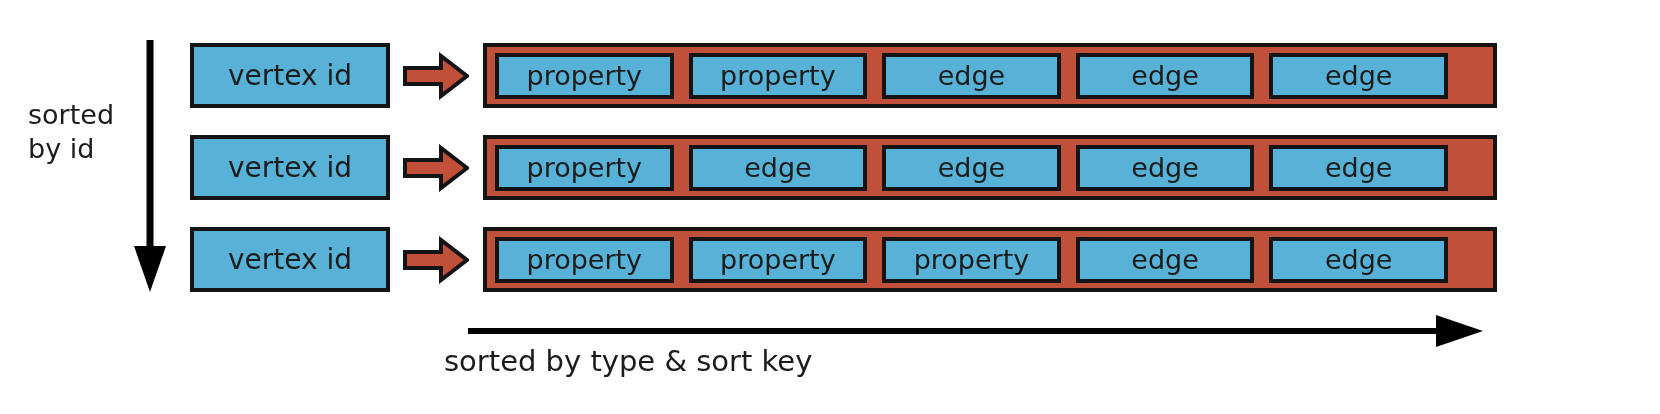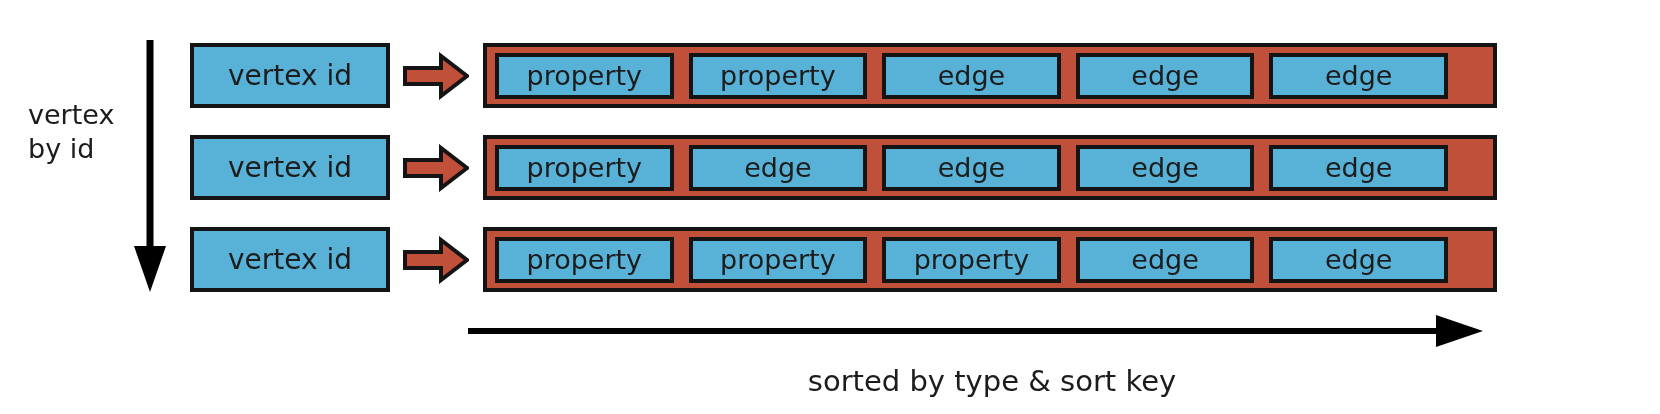--- a/index.html
+++ b/index.html
@@ -73,35 +73,33 @@
     align-items: center;
     justify-content: center;
     font-size: 27px;
   }
   .bar-tail { flex: none; width: 22px; height: 46px; }
 
   
   .h-arrow { position: absolute; left: 468px; top: 313px; }
   .bottom-label {
     position: absolute;
-    left: 484px;
+    left: 444px;
     top: 344px;
     width: 1016px;
-    text-align: center;
     font-size: 29px;
     color: var(--text, #1c1c1c);
-    margin-top: 20px;
   }
 </style>
 </head>
 <body>
 
 <div class="canvas">
 
-  <div class="side-label">vertex by id</div>
+  <div class="side-label">sorted by id</div>
 
   <span class="v-arrow">
     <svg width="42" height="252" viewBox="0 0 42 252">
       <line x1="21" y1="0" x2="21" y2="212" stroke="var(--arrow,#000)" stroke-width="7"></line>
       <polygon points="5,206 37,206 21,252" fill="var(--arrow,#000)"></polygon>
     </svg>
   </span>
 
   <div class="rows">
 

